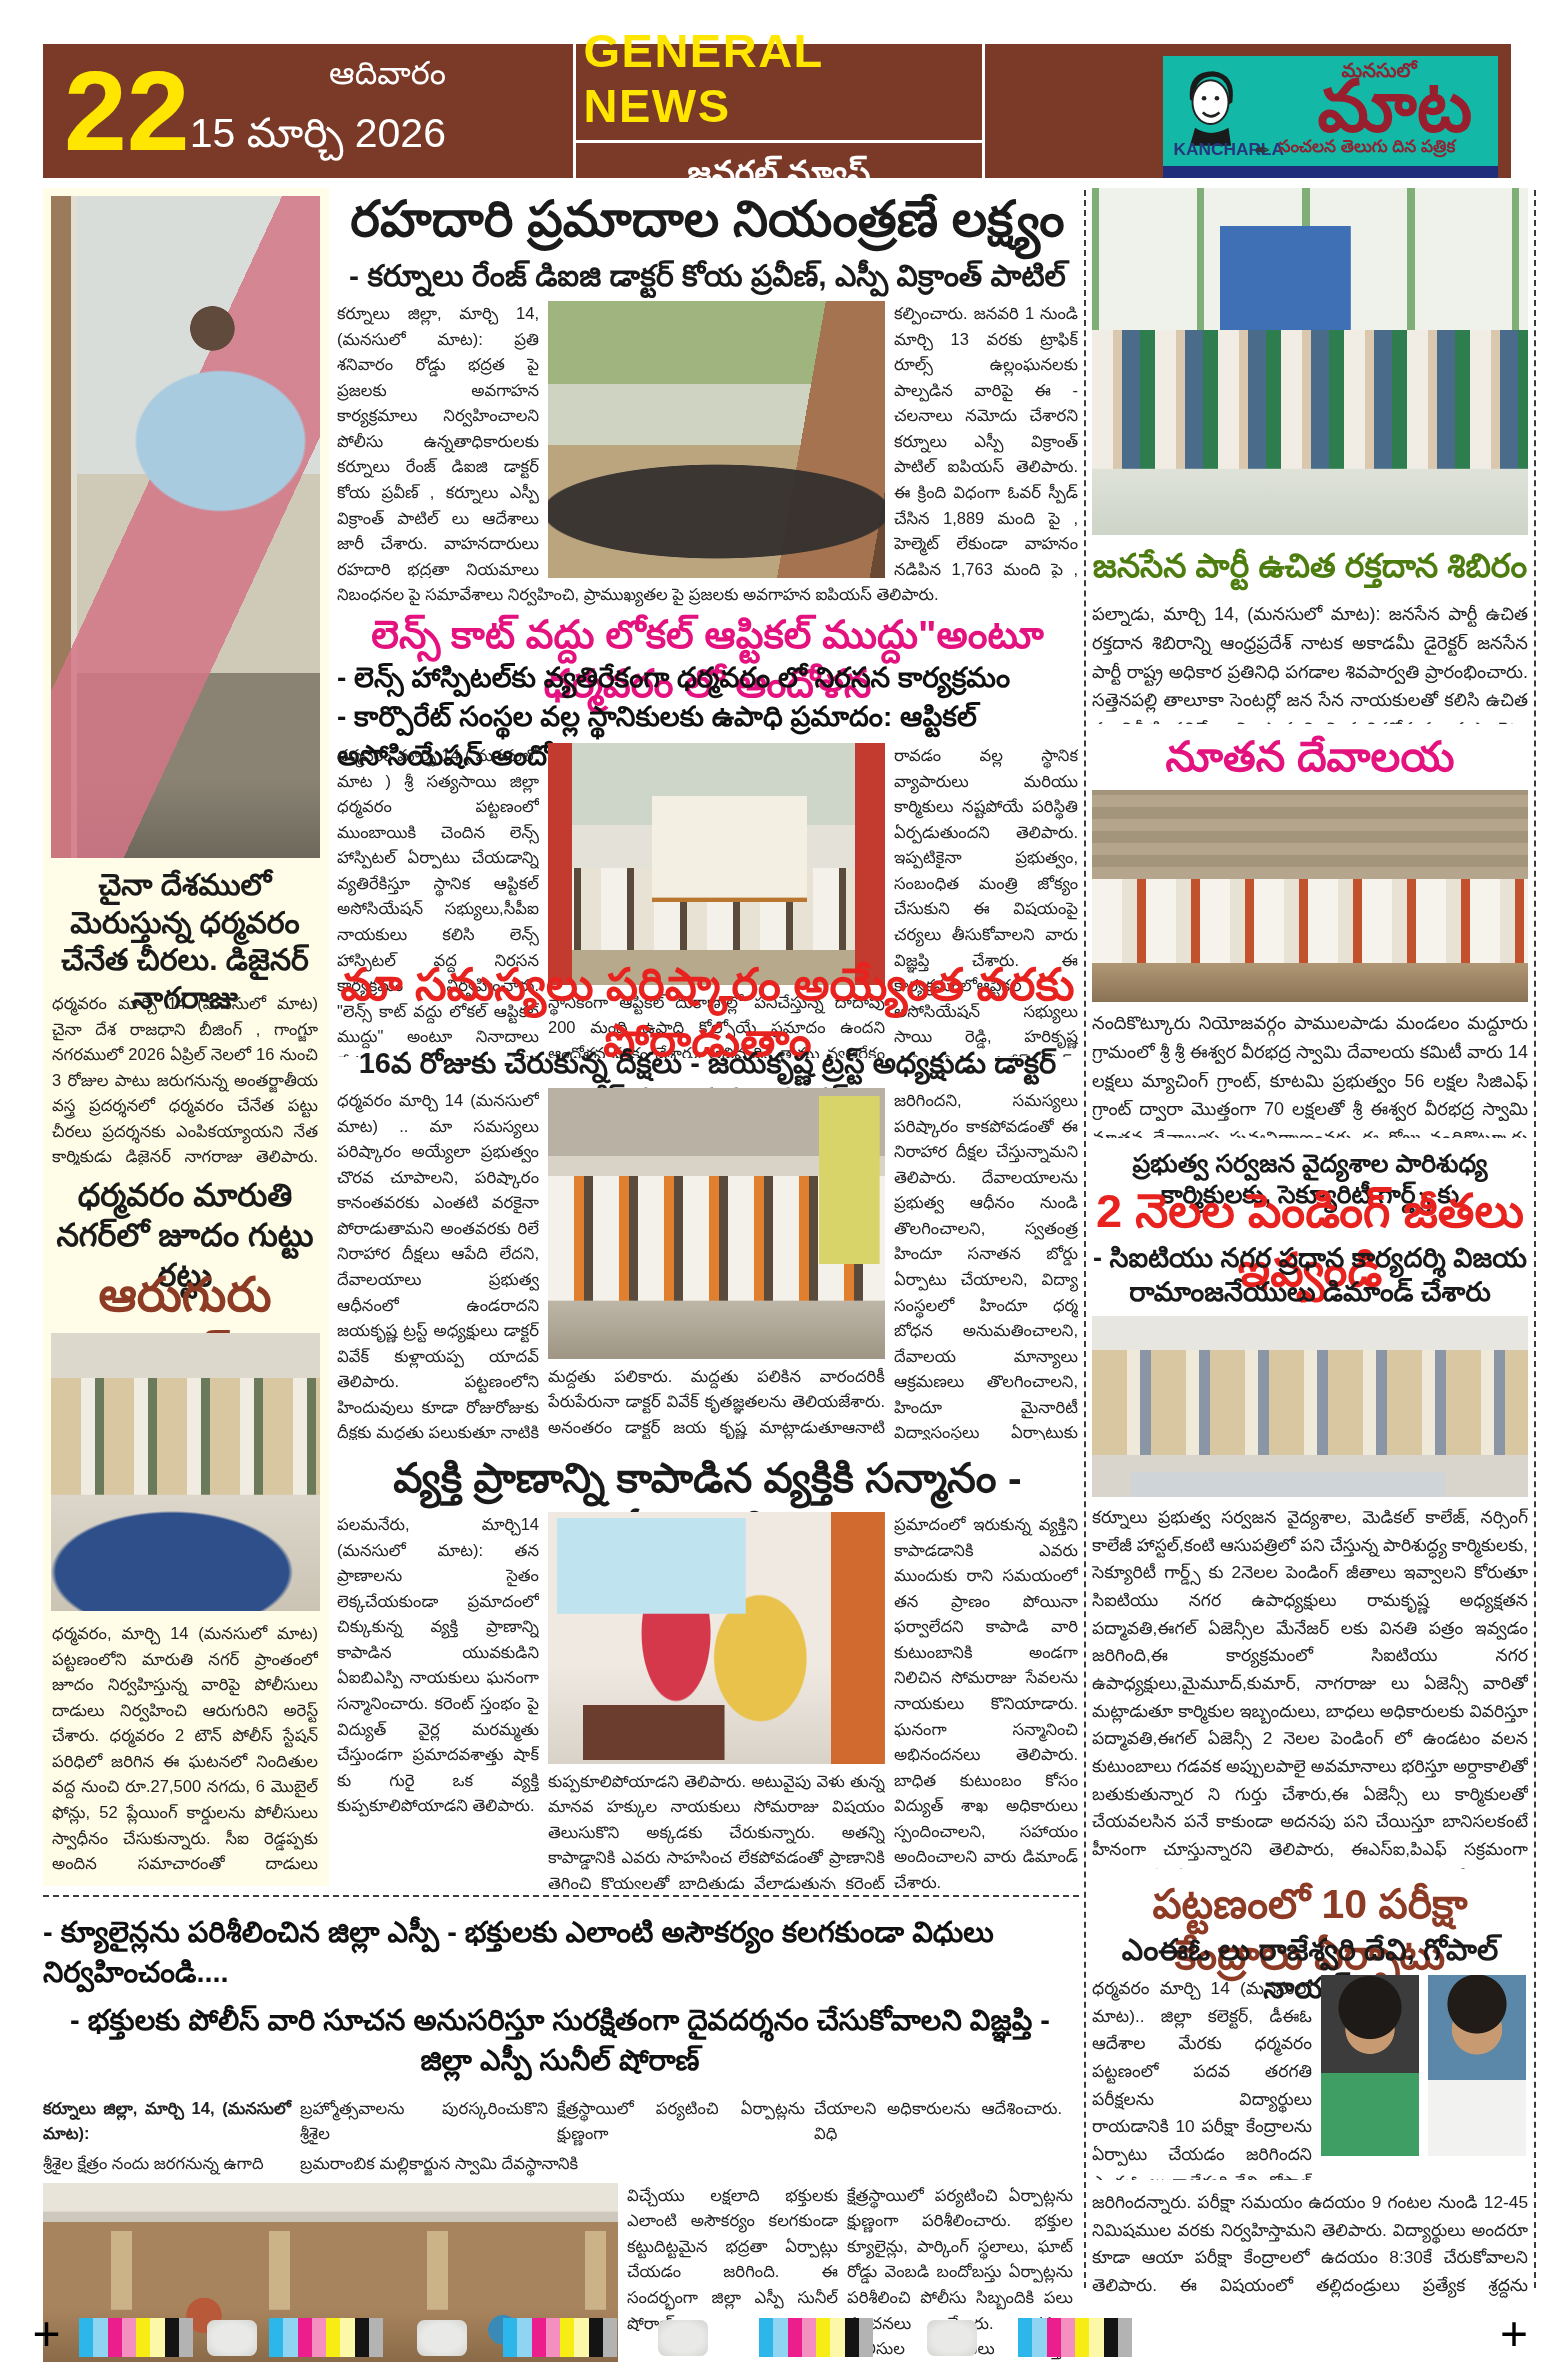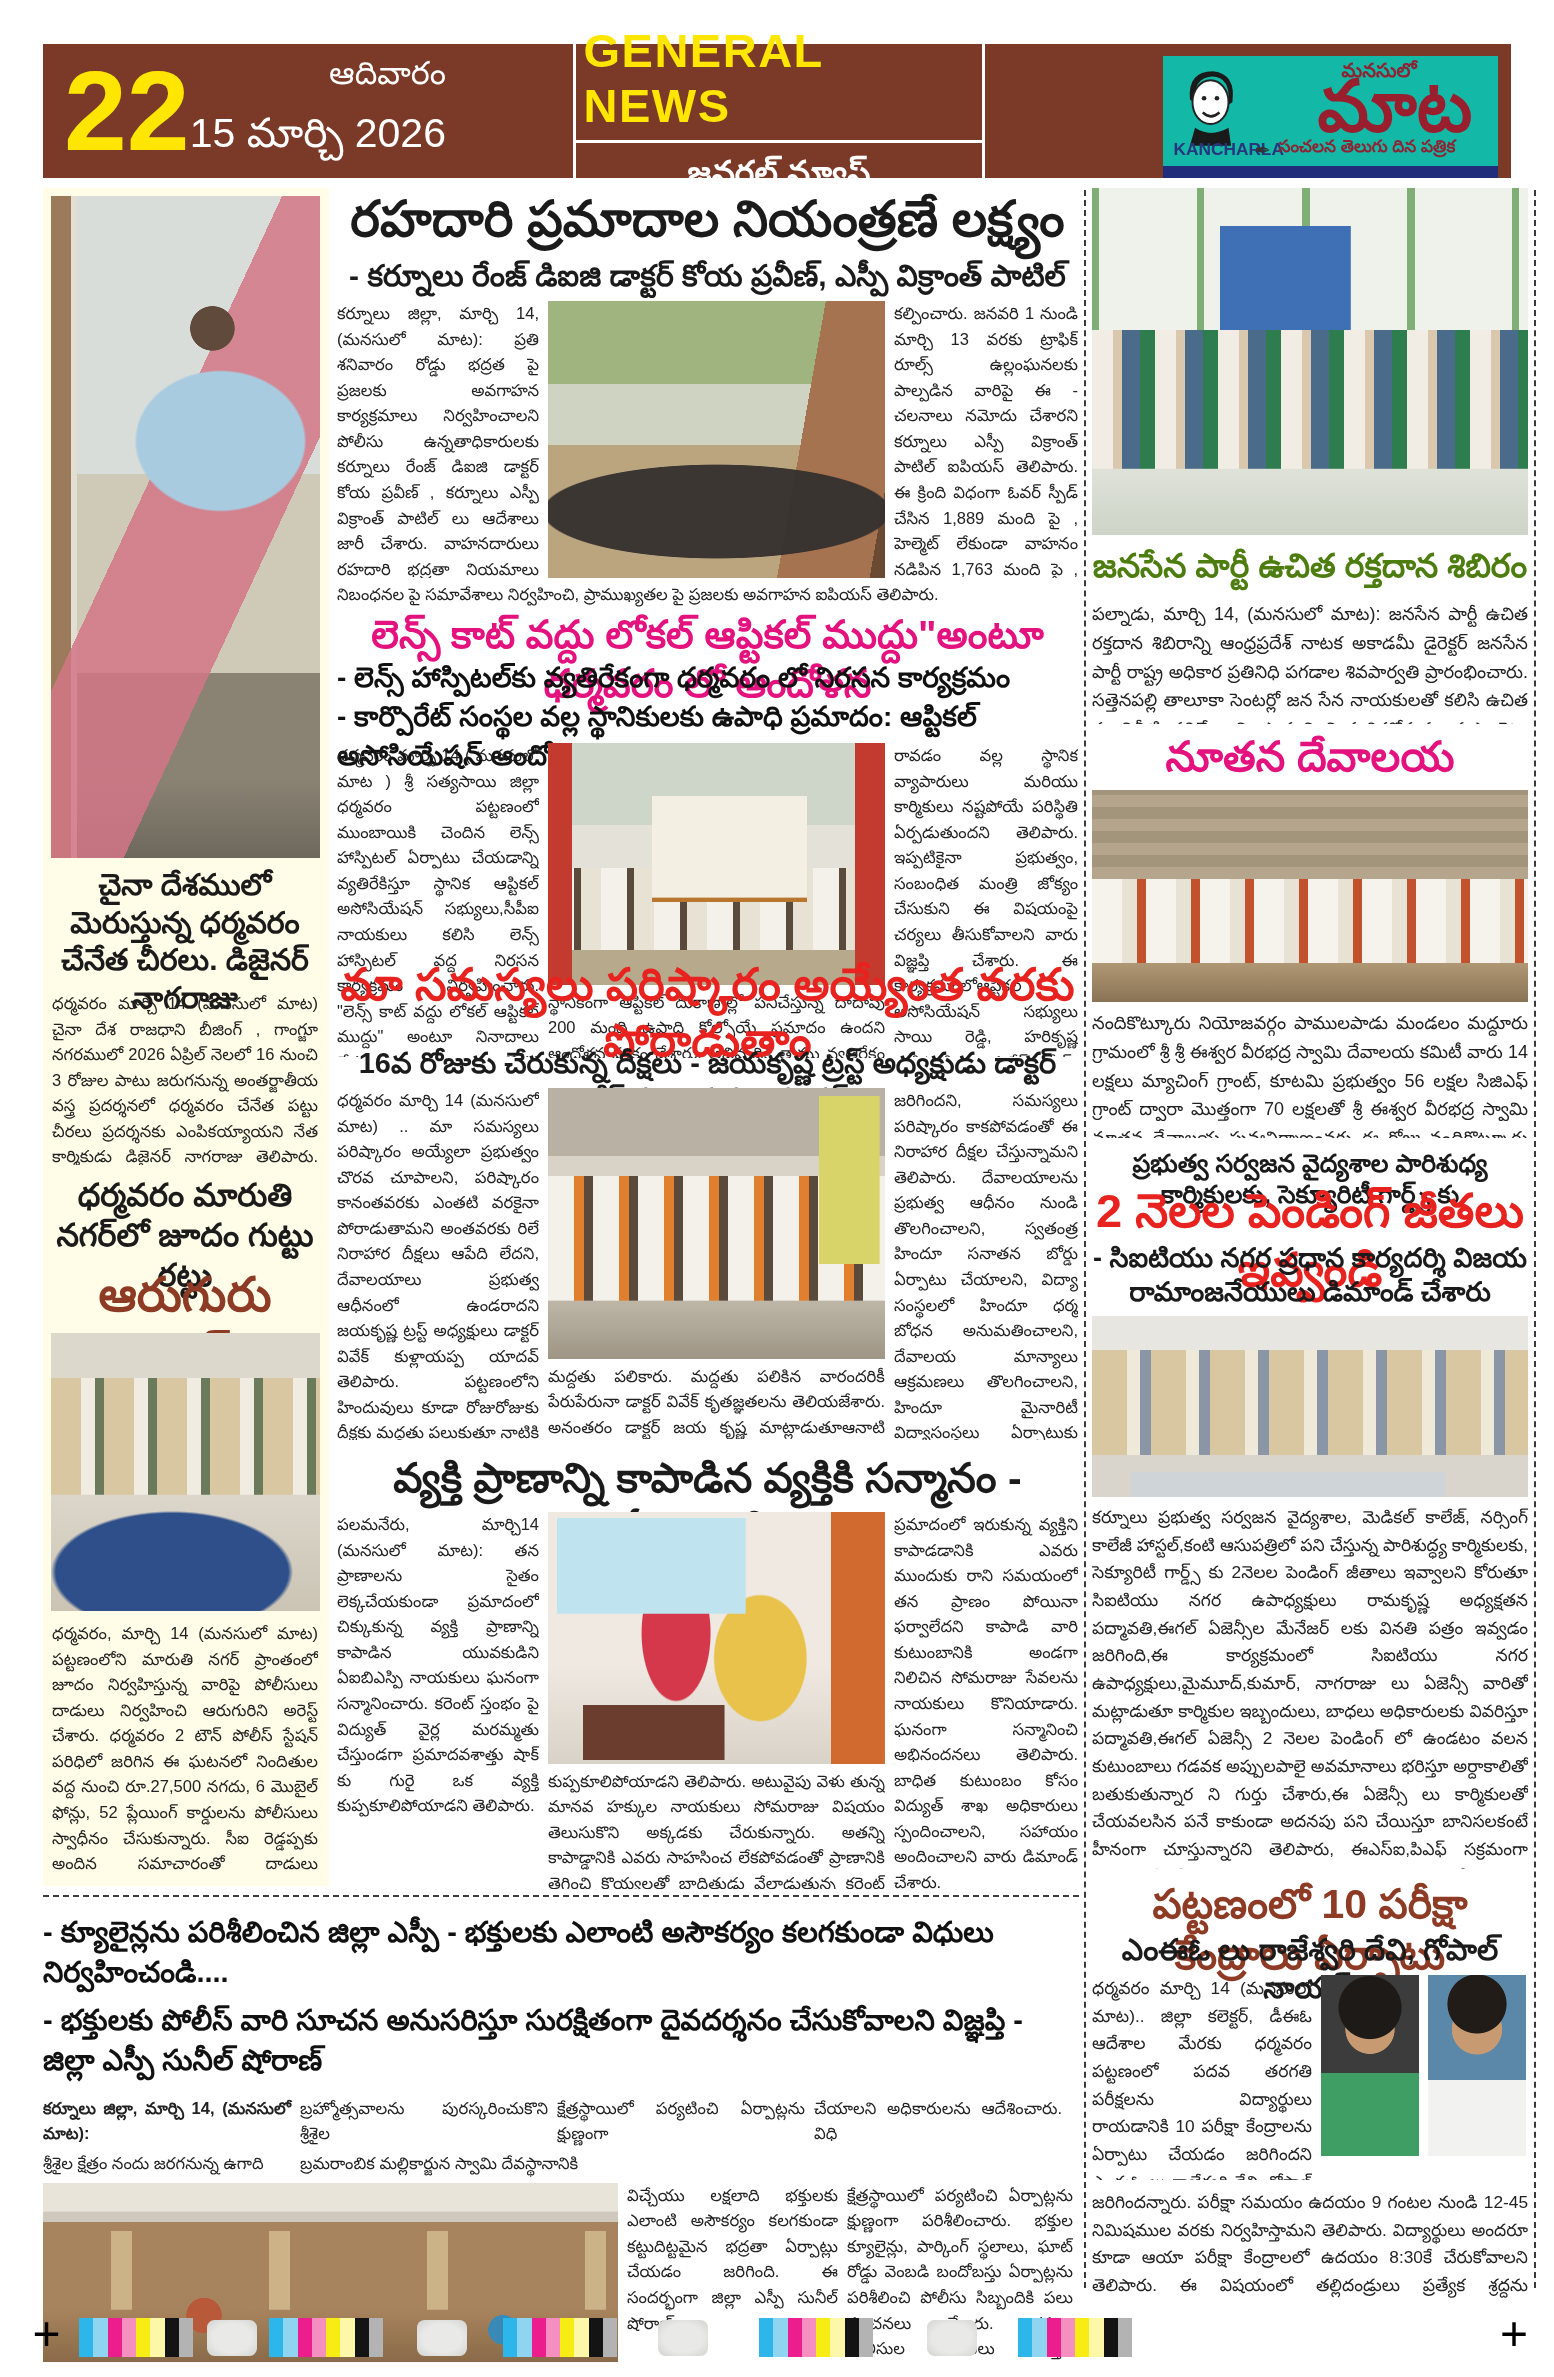--- a/index.html
+++ b/index.html
@@ -249,21 +249,21 @@
       <div class="bodytxt-lg" style="width:220px;height:205px;overflow:hidden;font-size:17.3px;">ధర్మవరం మార్చి 14 (మనసులో మాట).. జిల్లా కలెక్టర్, డీఈఓ ఆదేశాల మేరకు ధర్మవరం పట్టణంలో పదవ తరగతి పరీక్షలను విద్యార్థులు రాయడానికి 10 పరీక్షా కేంద్రాలను ఏర్పాటు చేయడం జరిగిందని ఎంఈఓ లు రాజేశ్వరి దేవి, గోపాల్ నాయక్ తెలిపారు. ఈ సందర్భంగా వారు మాట్లాడుతూ ప్రభుత్వ పాఠశాలలు 4, ప్రభుత్వ పాఠశాలలు 6 కేంద్రాలుగా ఏర్పాటు చేయడం</div>
       <div class="ph ph-woman" style="width:98px;height:181px;"></div>
       <div class="ph ph-man" style="width:98px;height:181px;"></div>
     </div>
     <div class="abs bodytxt-lg" style="left:0;top:2001px;width:436px;height:113px;overflow:hidden;font-size:17.3px;">జరిగిందన్నారు. పరీక్షా సమయం ఉదయం 9 గంటల నుండి 12-45 నిమిషముల వరకు నిర్వహిస్తామని తెలిపారు. విద్యార్థులు అందరూ కూడా ఆయా పరీక్షా కేంద్రాలలో ఉదయం 8:30కే చేరుకోవాలని తెలిపారు. ఈ విషయంలో తల్లిదండ్రులు ప్రత్యేక శ్రద్దను కనపరచాలని తెలిపారు. ఎక్కడ కూడా ఆలస్యంగా పంపకుండా తగిన జాగ్రత్తలు తీసుకోవాలని తెలిపారు. పరీక్షా కేంద్రాల వివరాలను తెలుపుతూ కాలేజీ</div>
   </div>
 
   <div class="hdash" style="left:43px;top:1895px;width:1036px;"></div>
   <div class="abs" style="left:43px;top:1904px;width:1034px;height:384px;">
     <div class="sub" style="font-size:29px;margin-top:12px;">- క్యూలైన్లను పరిశీలించిన జిల్లా ఎస్పీ - భక్తులకు ఎలాంటి అసౌకర్యం కలగకుండా విధులు నిర్వహించండి....</div>
-    <div class="sub" style="font-size:29px;margin-top:7.5px;">- భక్తులకు పోలీస్ వారి సూచన అనుసరిస్తూ సురక్షితంగా దైవదర్శనం చేసుకోవాలని విజ్ఞప్తి - జిల్లా ఎస్పీ సునీల్ షోరాణ్</div>
+    <div class="sub" style="font-size:29px;margin-top:7.5px;text-align:center;">- భక్తులకు పోలీస్ వారి సూచన అనుసరిస్తూ సురక్షితంగా దైవదర్శనం చేసుకోవాలని విజ్ఞప్తి - జిల్లా ఎస్పీ సునీల్ షోరాణ్</div>
     <div class="row" style="margin-top:12px;">
       <div class="bodytxt" style="width:248px;font-weight:bold;">కర్నూలు జిల్లా, మార్చి 14, (మనసులో మాట):</div>
       <div class="bodytxt" style="width:248px;">బ్రహ్మోత్సవాలను పురస్కరించుకొని శ్రీశైల</div>
       <div class="bodytxt" style="width:248px;">క్షేత్రస్థాయిలో పర్యటించి ఏర్పాట్లను క్షుణ్ణంగా</div>
       <div class="bodytxt" style="width:248px;">చేయాలని అధికారులను ఆదేశించారు. విధి</div>
     </div>
     <div class="row" style="margin-top:4.5px;">
       <div class="bodytxt" style="width:248px;">శ్రీశైల క్షేత్రం నందు జరగనున్న ఉగాది</div>
       <div class="bodytxt" style="width:323px;">బ్రమరాంబిక మల్లికార్జున స్వామి దేవస్థానానికి</div>
     </div>

